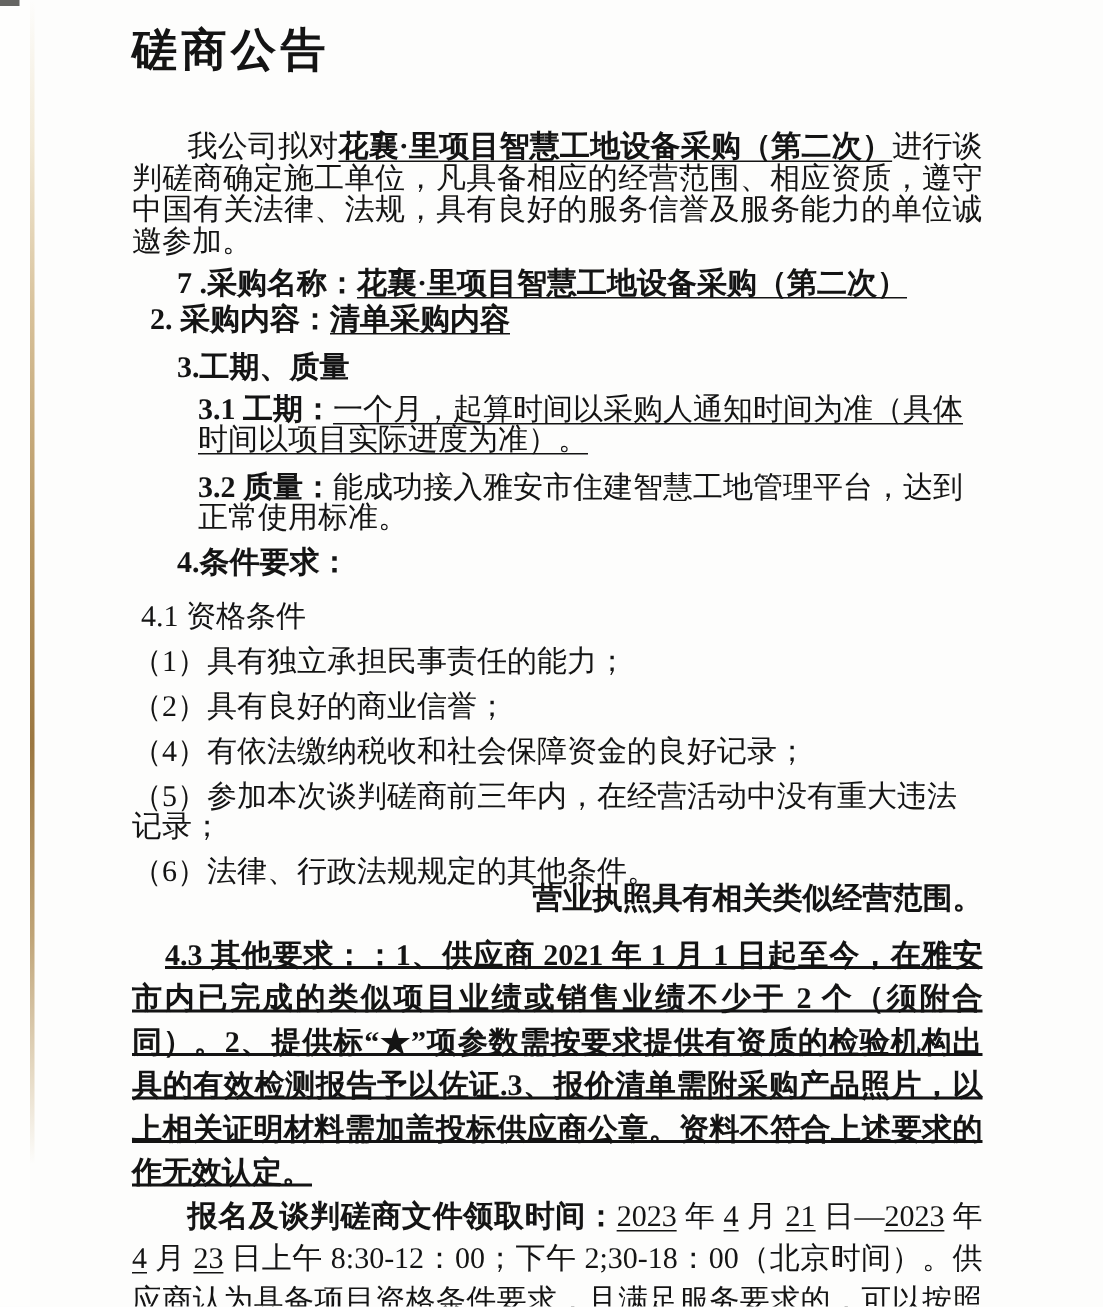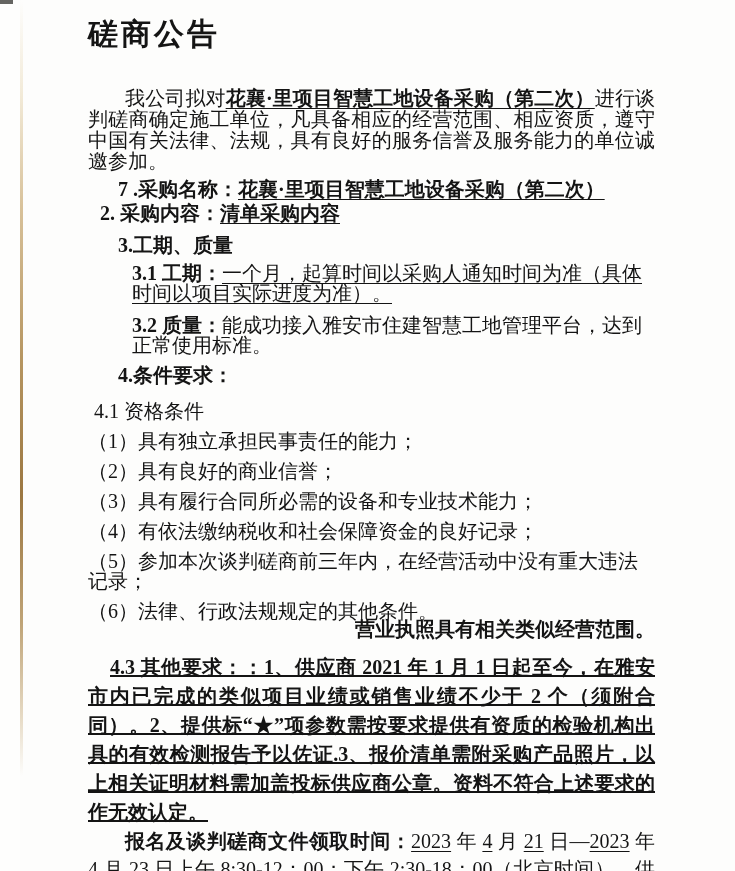--- a/index.html
+++ b/index.html
@@ -113,21 +113,20 @@
   <p class="s31"><span class="b">3.1 工期：</span><span class="u">一个月，起算时间以采购人通知时间为准（具体时间以项目实际进度为准）。</span></p>
 
   <p class="s32"><span class="b">3.2 质量：</span><span>能成功接入雅安市住建智慧工地管理平台，达到正常使用标准。</span></p>
 
   <p class="sec4 b">4.条件要求：</p>
 
   <p class="s41">4.1 资格条件</p>
 
   <p class="cond">（1）具有独立承担民事责任的能力；</p>
   <p class="cond">（2）具有良好的商业信誉；</p>
-  <p class="cond">（3）具有履行合同所必需的设备和专业技术能力；</p>
   <p class="cond">（4）有依法缴纳税收和社会保障资金的良好记录；</p>
   <p class="cond">（5）参加本次谈判磋商前三年内，在经营活动中没有重大违法记录；</p>
   <p class="cond">（6）法律、行政法规规定的其他条件。</p>
 
   <p class="s42v b">营业执照具有相关类似经营范围。</p>
 
   <p class="s43 b">4.3 其他要求：：1、供应商 2021 年 1 月 1 日起至今，在雅安市内已完成的类似项目业绩或销售业绩不少于 2 个（须附合同）。2、提供标“★”项参数需按要求提供有资质的检验机构出具的有效检测报告予以佐证.3、报价清单需附采购产品照片，以上相关证明材料需加盖投标供应商公章。资料不符合上述要求的作无效认定。</p>
 
   <p class="signup"><span class="b">报名及谈判磋商文件领取时间：</span><span class="u">2023</span><span> 年 </span><span class="u">4</span><span> 月 </span><span class="u">21</span><span> 日—</span><span class="u">2023</span><span> 年 </span><span class="u">4</span><span> 月 </span><span class="u">23</span><span> 日上午 8:30-12：00；</span><span>下午 2;30-18：00（北京时间）。供应商认为具备项目资格条件要求，且满足服务要求的，可以按照本磋商公告规定的时间、地点、报名方式，进行领取谈判磋商文件。</span></p>
 

